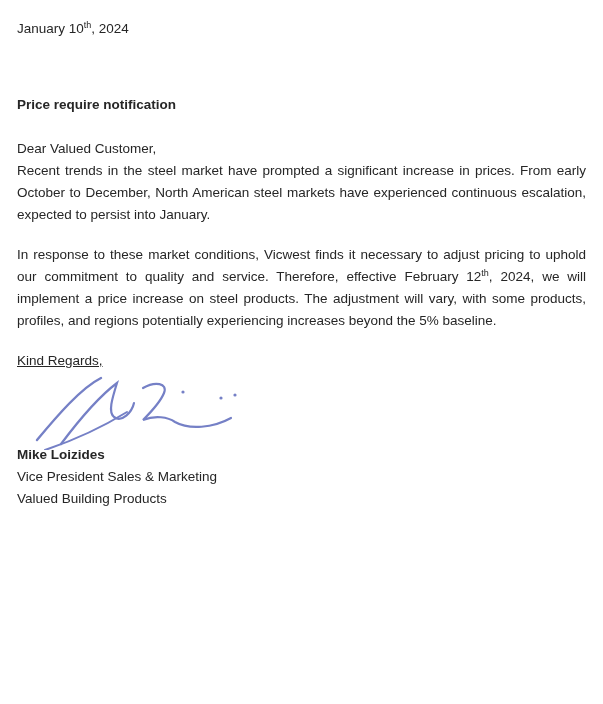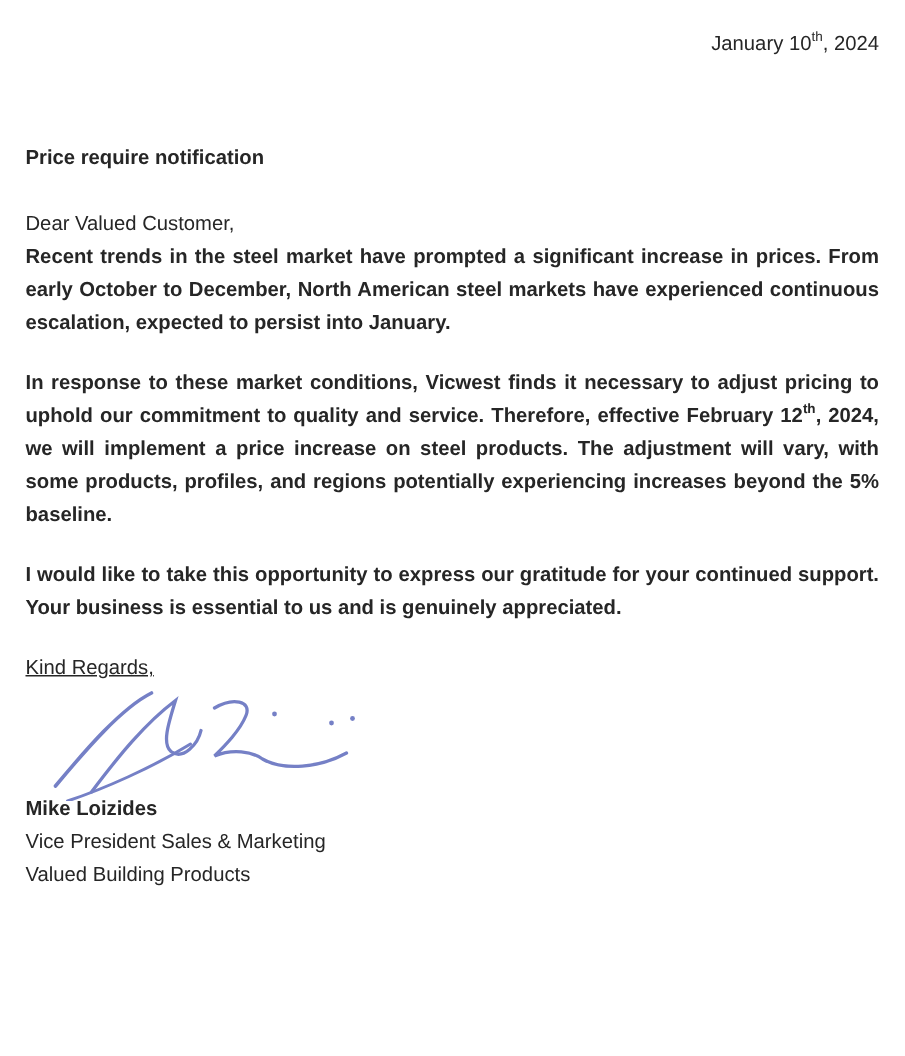--- a/index.html
+++ b/index.html
@@ -15,33 +15,31 @@
     background: #ffffff;
     padding: 18px 17px 0 17px;
     font-family: "Liberation Sans", sans-serif;
     font-size: 13.5px;
     line-height: 22px;
     color: #262626;
     overflow: hidden;
   }
   .date-line {
     margin: 0 0 54px 0;
-    text-align: right;
   }
   .subject-line {
     font-weight: bold;
     margin: 0 0 22px 0;
   }
   .salutation {
     margin: 0 0 0 0;
   }
   p.body-para {
     margin: 0 0 18px 0;
     text-align: justify;
-    font-weight: bold;
   }
   sup.ordinal {
     font-size: 9px;
     line-height: 0;
     vertical-align: super;
   }
   .closing {
     margin: 6px 0 2px 0;
     text-decoration: underline;
   }
@@ -67,21 +65,20 @@
   <p class="subject-line">Price require notification</p>
 
   <p class="salutation">Dear Valued Customer,</p>
 
   <p class="body-para">Recent trends in the steel market have prompted a significant increase in prices. From early October to December, North American steel markets have experienced continuous escalation, expected to persist into January.</p>
 
   <p class="body-para"><span>In response to these market conditions, Vicwest finds it necessary to adjust pricing to uphold our commitment to quality and service. Therefore, effective February 12</span><sup class="ordinal">th</sup><span>, 2024, we will implement a price increase on steel products. The adjustment will vary, with some products, profiles, and regions potentially experiencing increases beyond the 5% baseline.</span></p>
 
 
 
-  <p class="body-para">I would like to take this opportunity to express our gratitude for your continued support. Your business is essential to us and is genuinely appreciated.</p>
 
   <p class="closing">Kind Regards,</p>
 
   <div class="signature-wrap">
     <svg width="230" height="76" viewBox="0 0 230 76">
       <path d="M6 66 C26 42, 50 14, 70 4" fill="none" stroke-width="2.4" stroke-linecap="round" stroke="#7580c6"></path>
       <path d="M30 70 C48 46, 66 24, 86 9 C81 25, 77 38, 83 43 C91 49, 101 38, 103 29" fill="none" stroke-width="2.2" stroke-linecap="round" stroke="#7580c6"></path>
       <path d="M112 14 C124 7, 137 9, 133 19 C129 29, 119 39, 112 46 C124 41, 137 43, 144 48 C158 56, 182 54, 200 44" fill="none" stroke-width="2.2" stroke-linecap="round" stroke="#7580c6"></path>
       <path d="M96 38 C70 54, 38 68, 14 76" fill="none" stroke-width="2" stroke-linecap="round" stroke="#7580c6"></path>
       <circle cx="152" cy="18" r="1.6" fill="#7580c6"></circle>

